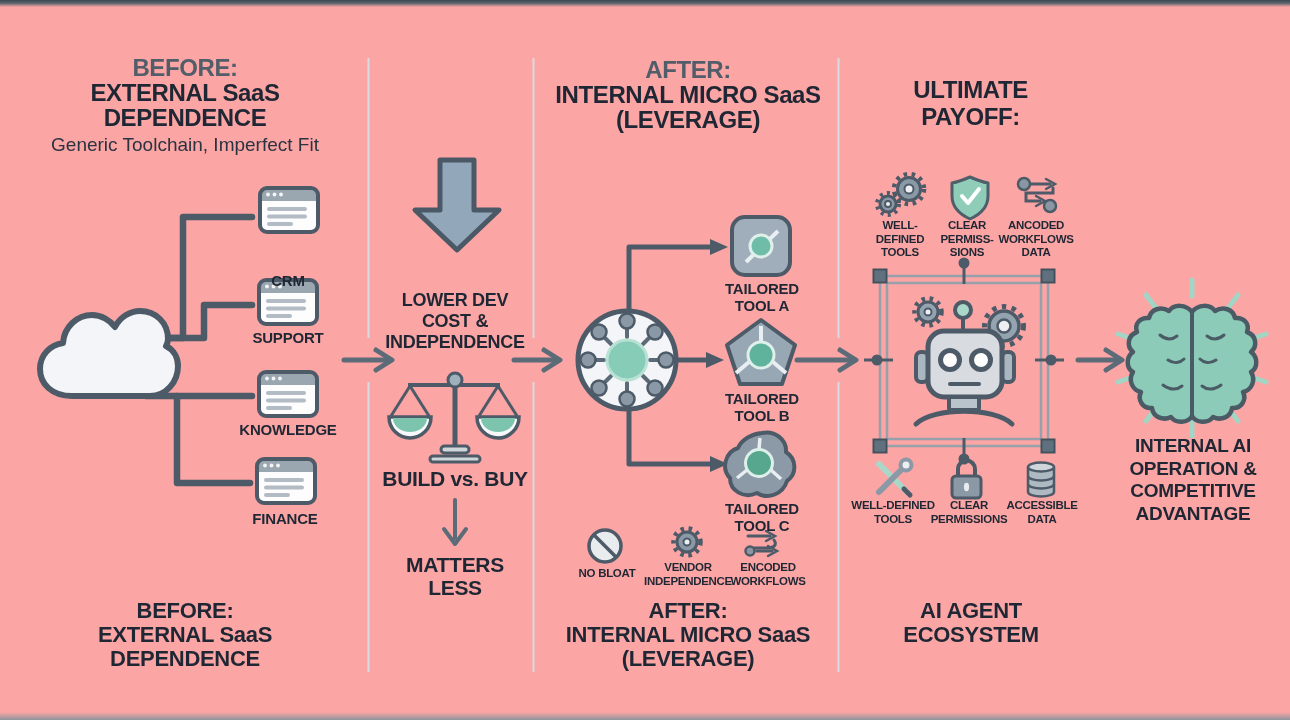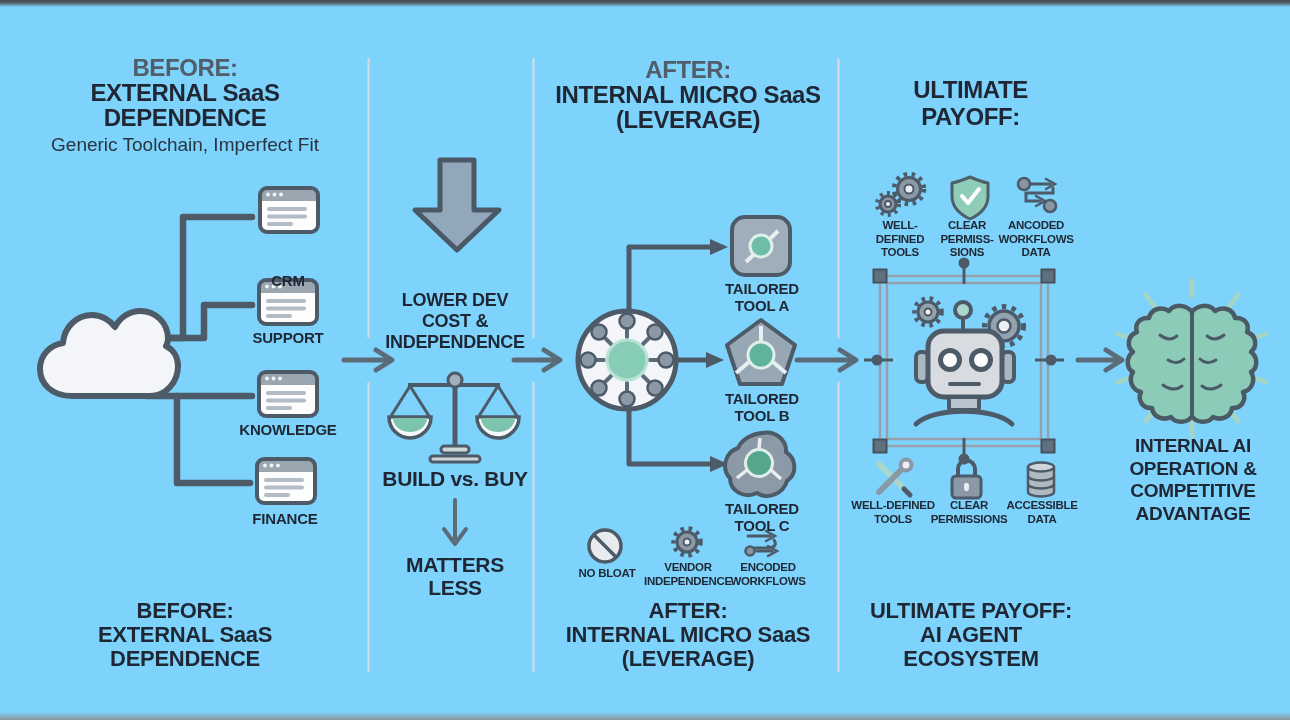--- a/index.html
+++ b/index.html
@@ -1,16 +1,16 @@
 <!DOCTYPE html>
 <html><head>
 <meta charset="utf-8">
 <style>
   html,body{margin:0;padding:0;background:#dfe2e6;}
-  .stage{position:relative;width:1290px;height:720px;background:#7dd3fc;overflow:hidden;
+  .stage{position:relative;width:1290px;height:720px;background:#fca5a5;overflow:hidden;
          font-family:"Liberation Sans",sans-serif;}
   .edge-top{position:absolute;left:0;top:0;width:100%;height:7px;
     background:linear-gradient(180deg,#3d474f 0%,#59636c 45%,rgba(237,239,242,0) 100%);}
   .edge-bottom{position:absolute;left:0;bottom:0;width:100%;height:8px;
     background:linear-gradient(0deg,#8d959d 0%,rgba(237,239,242,0) 100%);}
   svg.layer{position:absolute;left:0;top:0;}
   .txt{position:absolute;text-align:center;color:#1e2733;z-index:2;}
   .txt .ln{white-space:nowrap;}
   .gray{color:#515d69;}
   .t-hd{font-size:24px;font-weight:bold;line-height:25px;letter-spacing:-0.4px;}
@@ -393,21 +393,20 @@
     <div class="ln">BEFORE:</div>
     <div class="ln">EXTERNAL SaaS</div>
     <div class="ln">DEPENDENCE</div>
   </div>
   <div class="txt t-cap" style="left:540px;top:599px;width:296px;">
     <div class="ln">AFTER:</div>
     <div class="ln">INTERNAL MICRO SaaS</div>
     <div class="ln">(LEVERAGE)</div>
   </div>
   <div class="txt t-cap" style="left:856px;top:599px;width:230px;">
-    <div class="ln">ULTIMATE PAYOFF:</div>
     <div class="ln">AI AGENT</div>
     <div class="ln">ECOSYSTEM</div>
   </div>
 
   <div class="txt t-out" style="left:1112px;top:435px;width:162px;">
     <div class="ln">INTERNAL AI</div>
     <div class="ln">OPERATION &amp;</div>
     <div class="ln">COMPETITIVE</div>
     <div class="ln">ADVANTAGE</div>
   </div>

